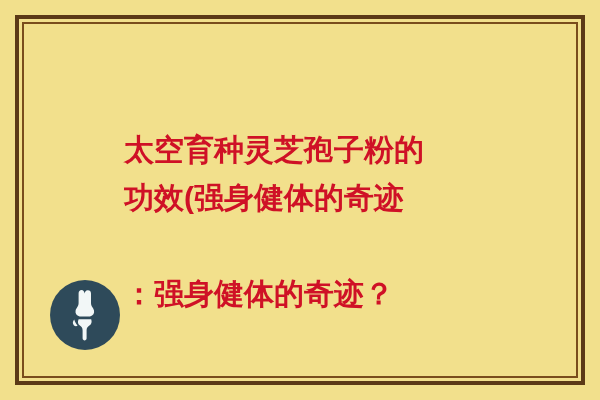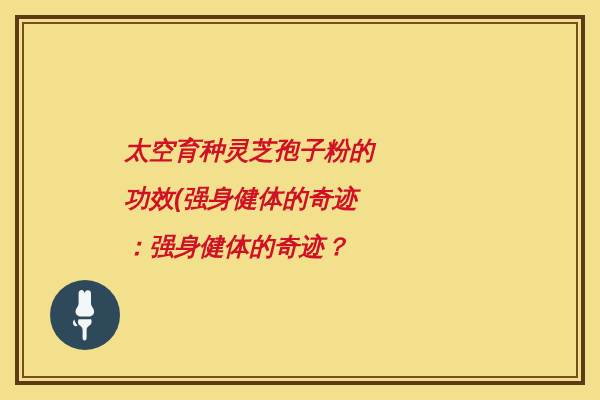--- a/index.html
+++ b/index.html
@@ -43,35 +43,35 @@
     border: 2px solid #7a4d1c;
   }
 
   
   #title-block {
     position: absolute;
     left: 124px;
     top: 126px;
     width: 372px;
     color: #cf1126;
-    font-size: 25px;
+    font-size: 30px;
     font-weight: bold;
     line-height: 48px;
     letter-spacing: 0px;
     text-align: left;
     white-space: normal;
     word-break: break-all;
-    font-style: italic;
   }
   #title-block .tline {
     display: block;
     white-space: nowrap;
   }
   #title-block .tline.indent {
     text-indent: 0;
+    margin-top: 48px;
   }
 
   
   #joint-badge {
     position: absolute;
     left: 50px;
     top: 280px;
     width: 70px;
     height: 70px;
     border-radius: 50%;

